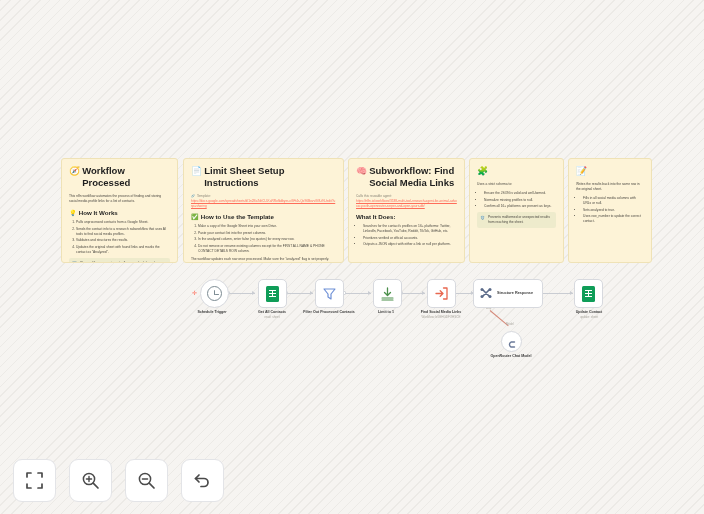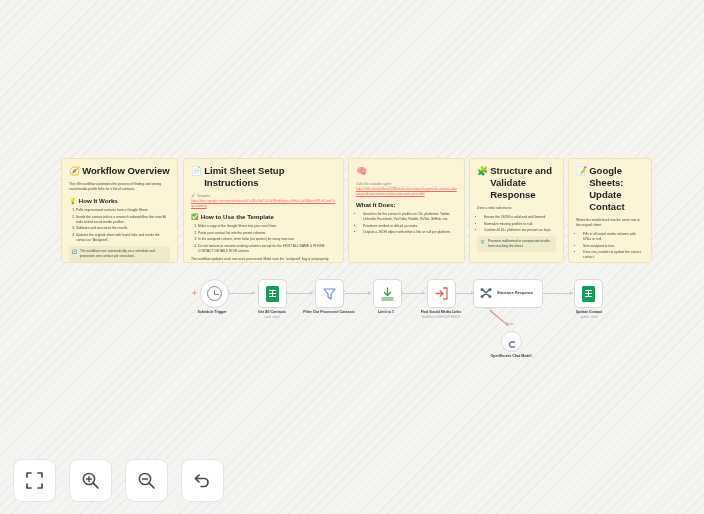--- a/index.html
+++ b/index.html
@@ -184,21 +184,21 @@
     cursor: pointer;
   }
   .tb-btn svg { display: block; }
 </style>
 </head>
 <body>
 
 <div class="note" id="note1">
   <div class="note-title">
     <span class="emoji">🧭</span>
-    <span class="ttext">Workflow Overview</span>
+    <span class="ttext">Workflow Processed</span>
   </div>
   <p>This n8n workflow automates the process of finding and storing social media profile links for a list of contacts.</p>
   <div class="sub-head">
     <span class="emoji">💡</span>
     <span>How It Works</span>
   </div>
   <ol>
     <li>Pulls unprocessed contacts from a Google Sheet.</li>
     <li>Sends the contact info to a research subworkflow that uses AI tools to find social media profiles.</li>
     <li>Validates and structures the results.</li>
@@ -229,56 +229,55 @@
     <li>Paste your contact list into the preset columns.</li>
     <li>In the analyzed column, enter false (no quotes) for every new row.</li>
     <li>Do not remove or rename existing columns except for the FIRST ALL NAME &amp; PHONE CONTACT DETAILS ROW column.</li>
   </ol>
   <p>The workflow updates each row once processed. Make sure the "analyzed" flag is set properly.</p>
 </div>
 
 <div class="note" id="note3">
   <div class="note-title">
     <span class="emoji">🧠</span>
+    <span class="ttext">Subworkflow: Find Social Media Links</span>
   </div>
   <div class="lbl">
     <span>Calls this reusable agent:</span>
   </div>
   <a href="#">https://n8n.io/workflows/3538-multi-tool-research-agent-for-animal-advocacy-with-openrouter-serper-and-open-yours-db/</a>
   <div class="sub-head">
     <span>What It Does:</span>
   </div>
   <ul>
     <li>Searches for the contact's profiles on 16+ platforms: Twitter, LinkedIn, Facebook, YouTube, Reddit, TikTok, GitHub, etc.</li>
     <li>Prioritizes verified or official accounts.</li>
     <li>Outputs a JSON object with either a link or null per platform.</li>
   </ul>
 </div>
 
 <div class="note" id="note4">
   <div class="note-title">
     <span class="emoji">🧩</span>
-    <span class="ttext">Structure and Validate Response</span>
   </div>
   <p>Uses a strict schema to:</p>
   <ul>
     <li>Ensure the JSON is valid and well-formed.</li>
     <li>Normalize missing profiles to null.</li>
     <li>Confirm all 16+ platforms are present as keys.</li>
   </ul>
   <div class="callout">
     <span class="emoji">🛡️</span>
     <span class="ctext">Prevents malformed or unexpected results from reaching the sheet.</span>
   </div>
 </div>
 
 <div class="note" id="note5">
   <div class="note-title">
     <span class="emoji">📝</span>
-    <span class="ttext">Google Sheets: Update Contact</span>
   </div>
   <p>Writes the results back into the same row in the original sheet.</p>
   <ul>
     <li>Fills in all social media columns with URLs or null.</li>
     <li>Sets analyzed to true.</li>
     <li>Uses row_number to update the correct contact.</li>
   </ul>
 
 </div>
 

